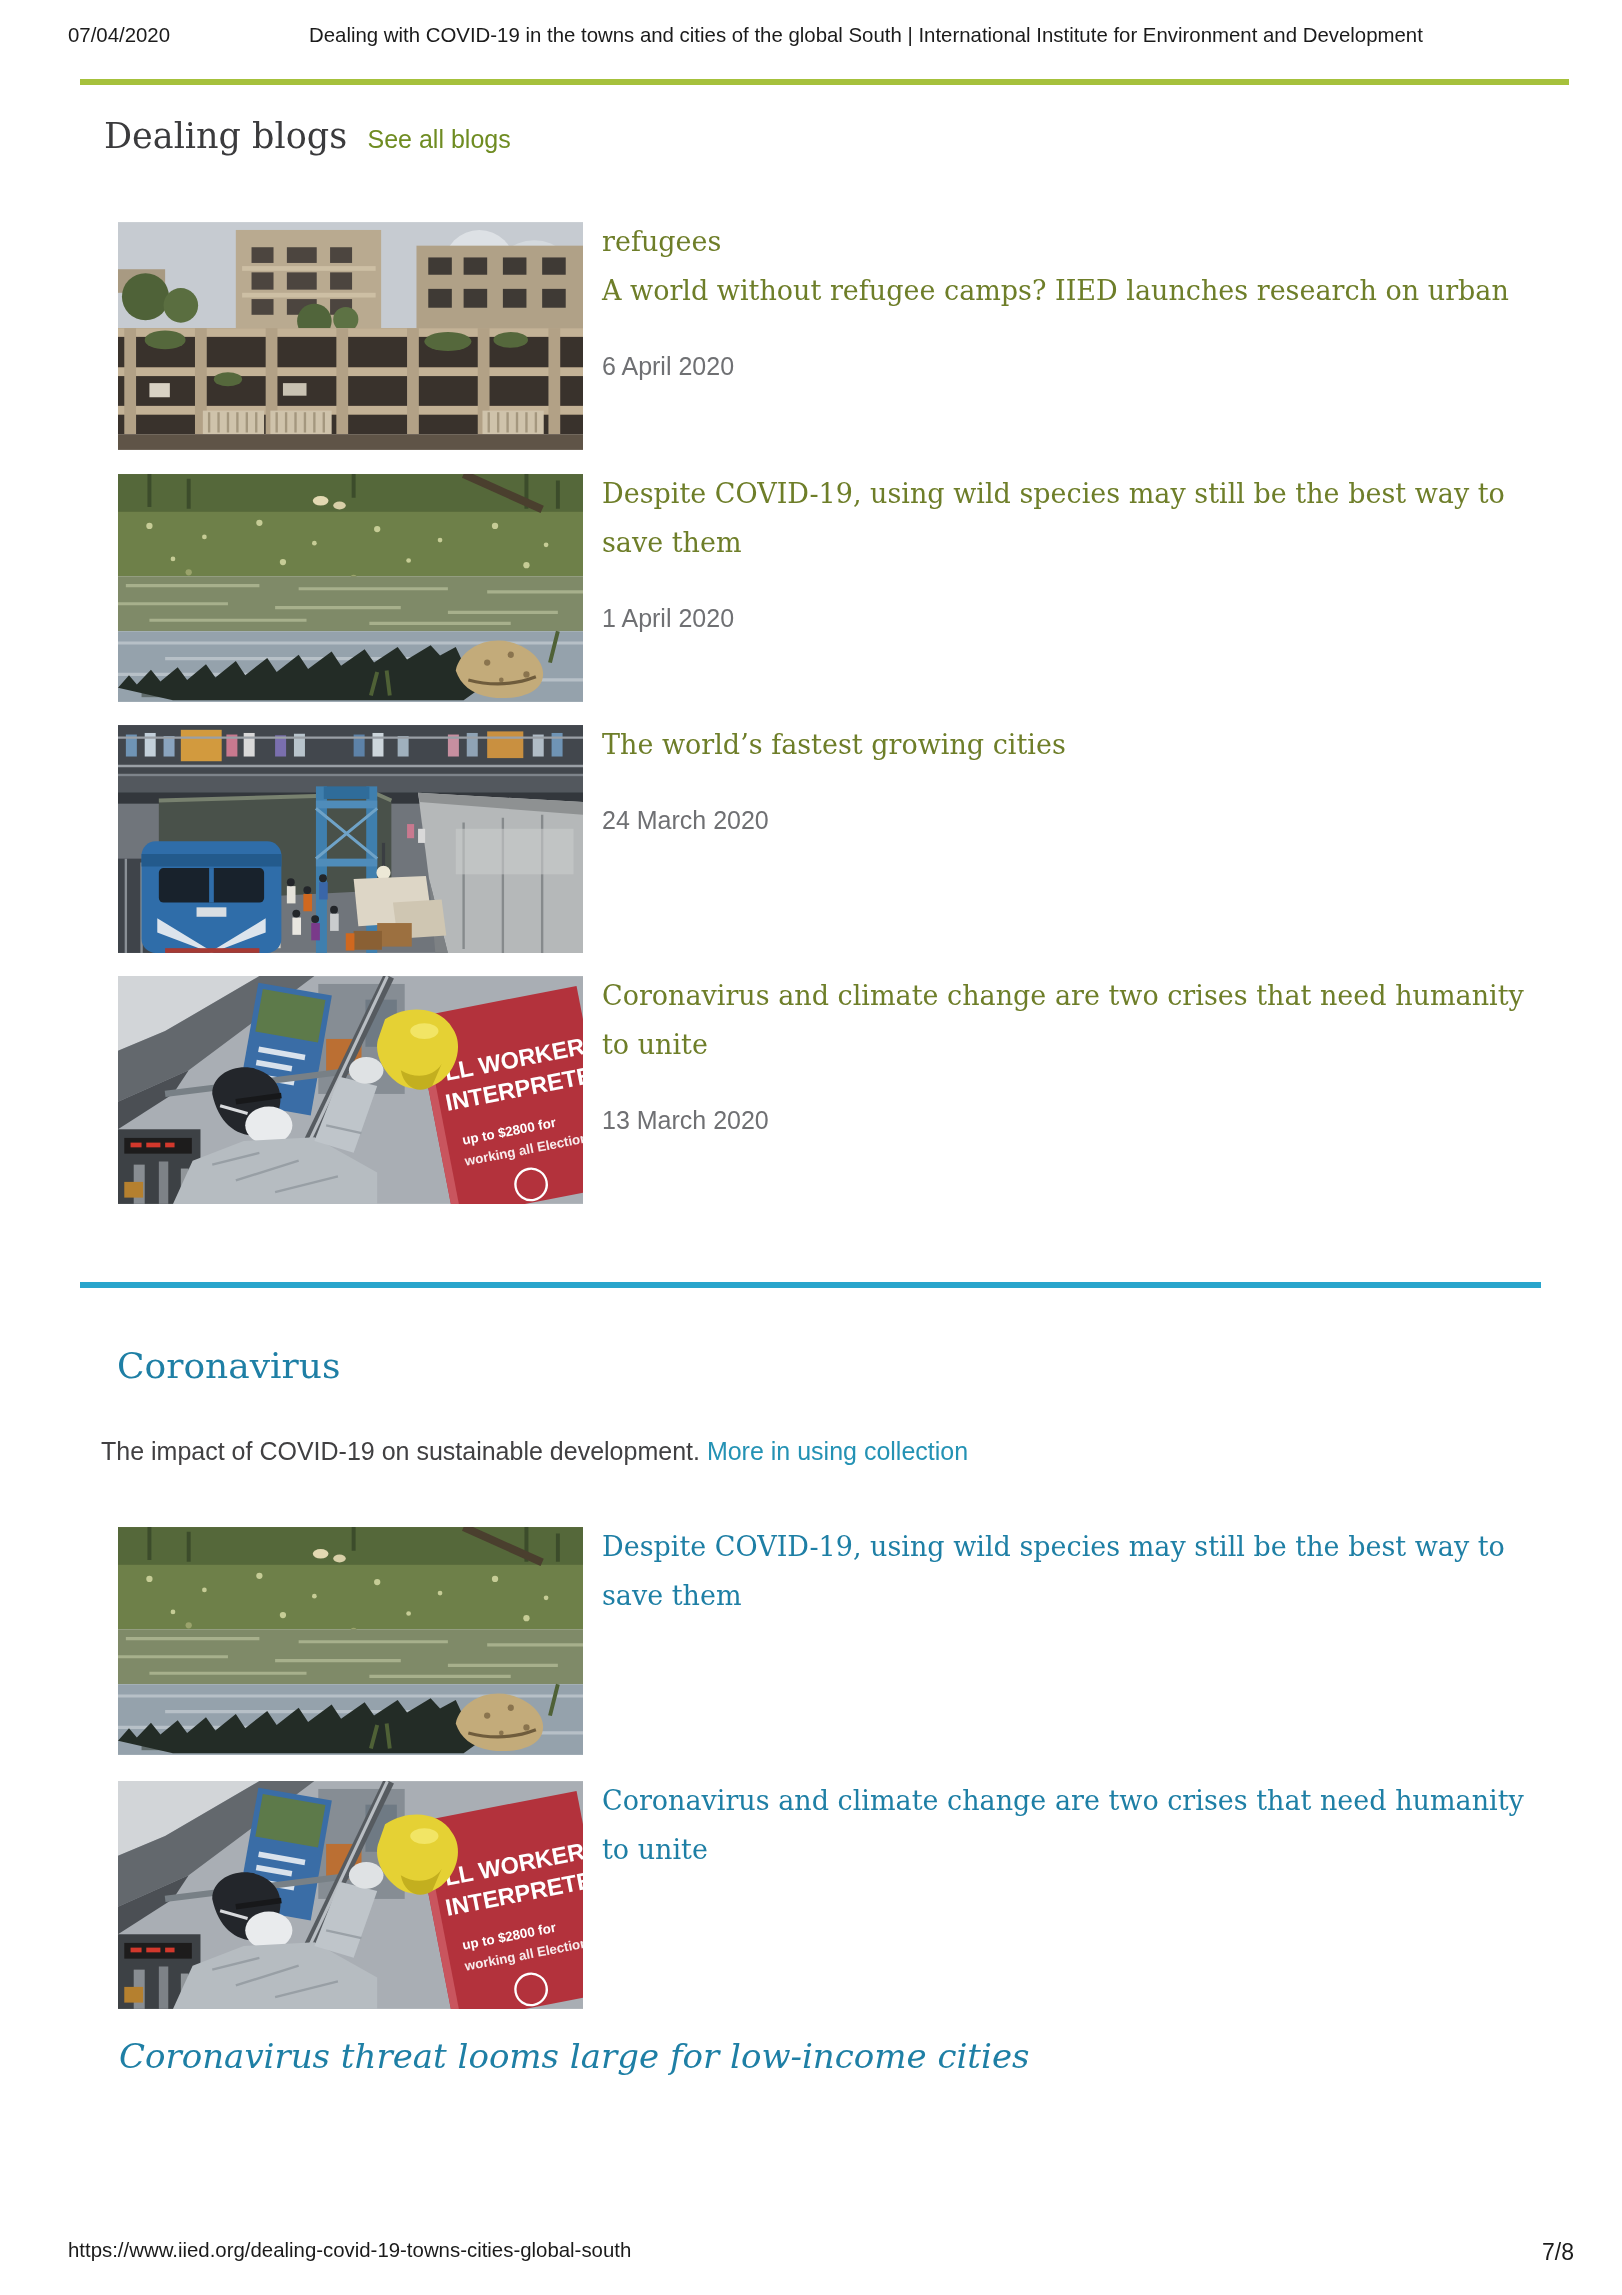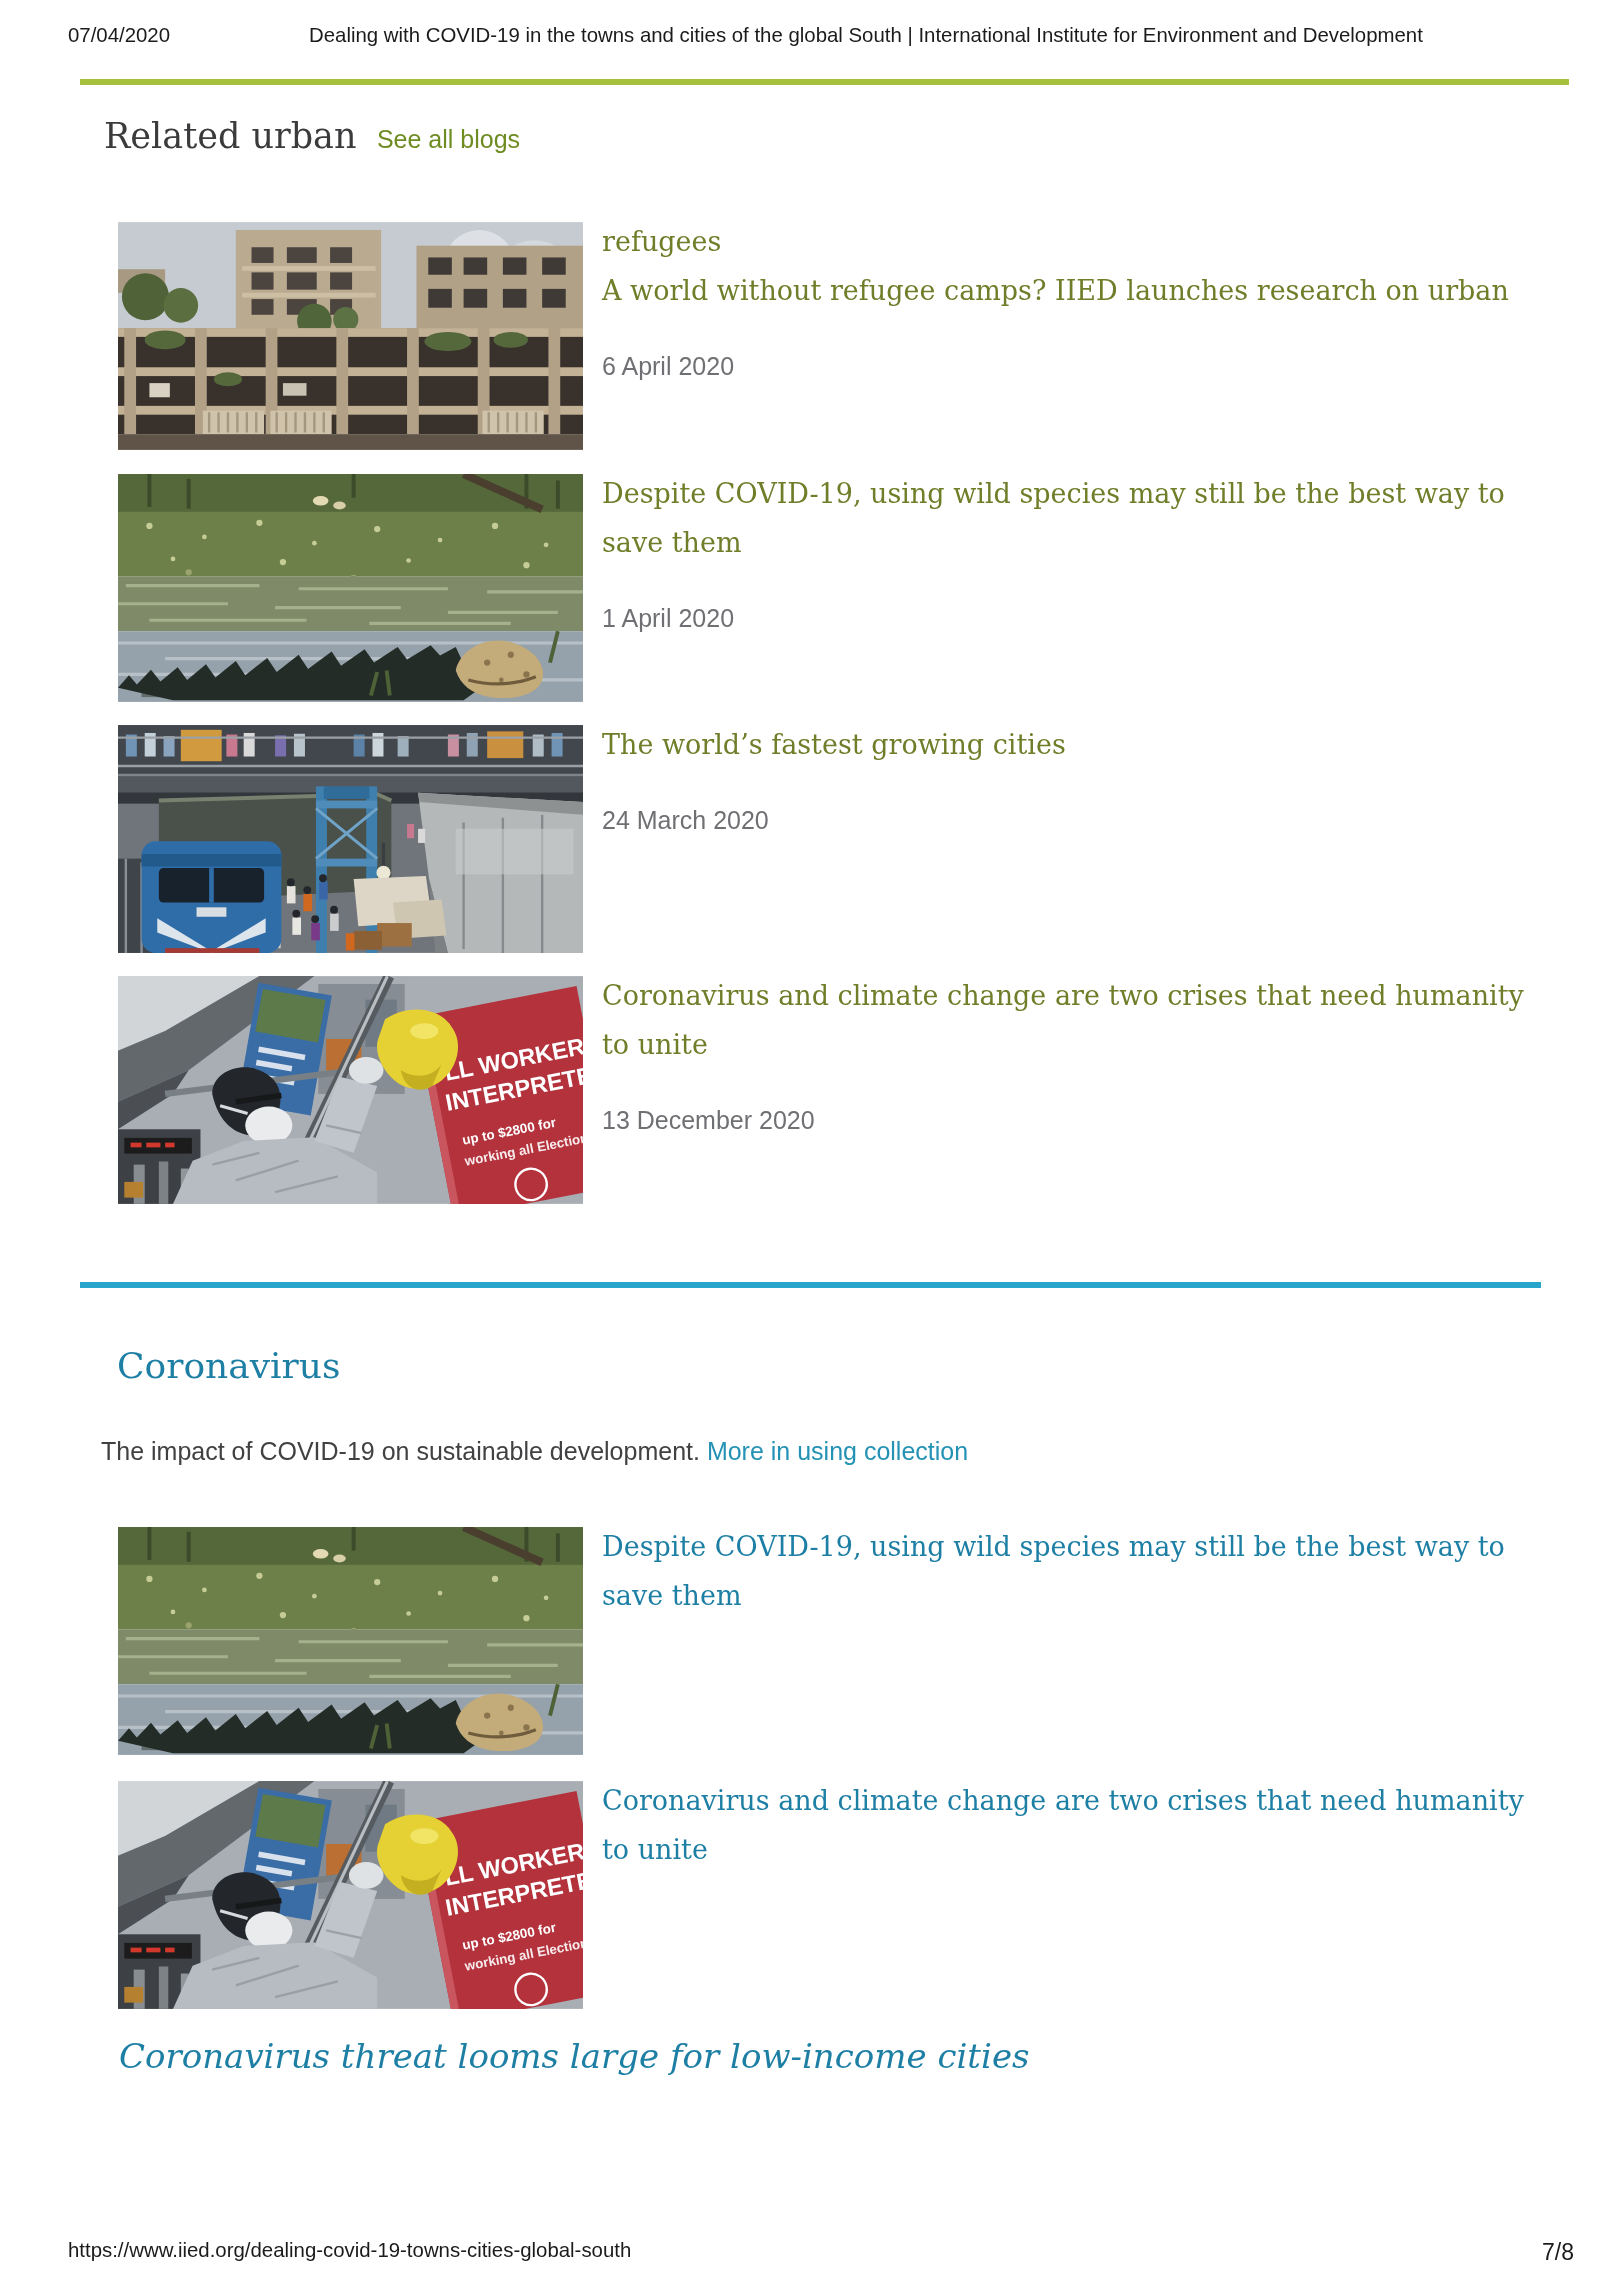--- a/index.html
+++ b/index.html
@@ -310,21 +310,21 @@
 </svg>
 
 <div class="page">
 
   <span class="ph-date">07/04/2020</span>
   <span class="ph-title">Dealing with COVID-19 in the towns and cities of the global South | International Institute for Environment and Development</span>
 
   <div class="rule rule-green"></div>
 
   <div class="rb-head">
-    <h2>Related urban</h2>
+    <h2>Dealing blogs</h2>
     <a class="see-all">See all blogs</a>
   </div>
 
   <article class="blog-item pos-r1">
     <a class="thumb">
       <svg viewBox="0 0 592 290">
           <use href="#sym-building"></use>
         </svg>
     </a>
     <div class="content">
@@ -369,21 +369,21 @@
     <a class="thumb">
       <svg viewBox="0 0 592 290">
           <use href="#sym-bus"></use>
         </svg>
     </a>
     <div class="content">
       <a class="title olive">
         <span class="tl">Coronavirus and climate change are two crises that need humanity</span>
         <span class="tl">to unite</span>
       </a>
-      <div class="date">13 December 2020</div>
+      <div class="date">13 March 2020</div>
     </div>
   </article>
 
   <div class="rule rule-blue"></div>
 
   <h2 class="cv-head">Coronavirus</h2>
 
   <div class="cv-intro">
     <span>The impact of COVID-19 on sustainable development.</span>
     <a class="more">More in using collection</a>

